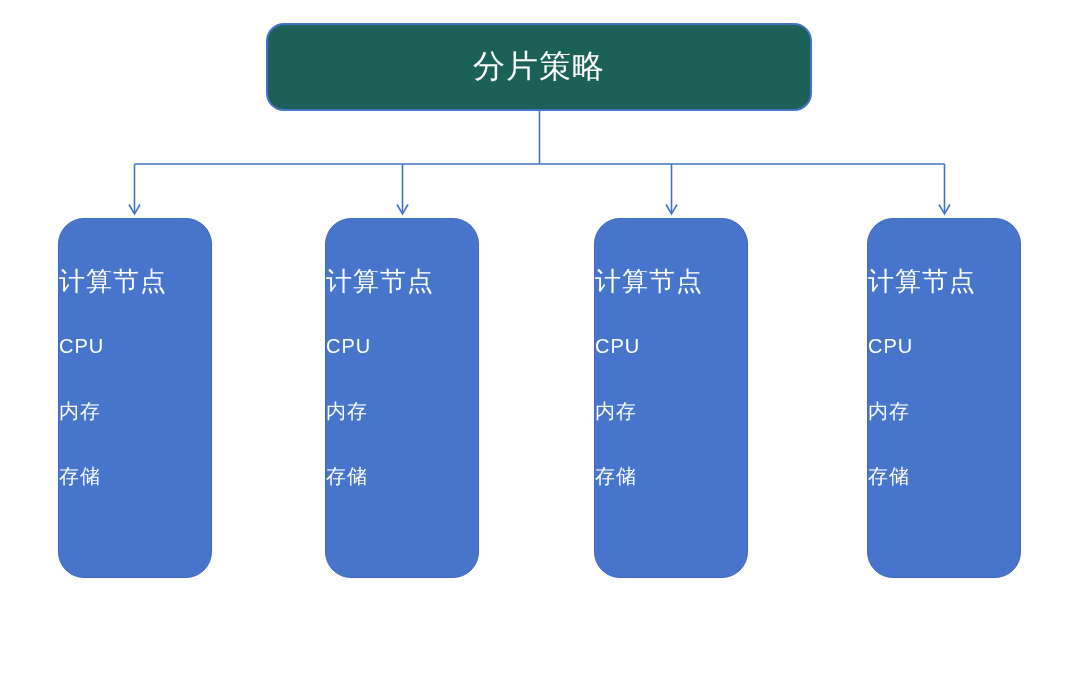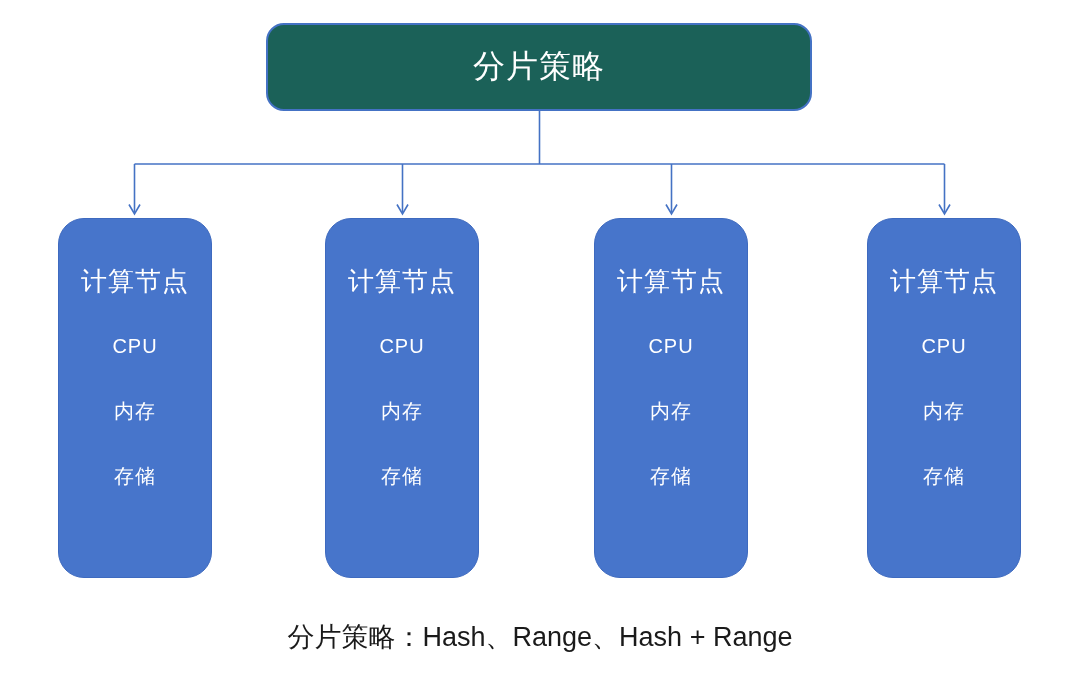--- a/index.html
+++ b/index.html
@@ -49,21 +49,20 @@
     position: absolute;
     top: 218px;
     width: 154px;
     height: 360px;
     box-sizing: border-box;
     background: var(--node-fill, #4775CB);
     border: 1.5px solid var(--node-border, #3E6ABF);
     border-radius: 26px;
     display: flex;
     flex-direction: column;
-    align-items: center;
     padding-top: 45px;
     gap: 31px;
     color: var(--text-light, #ffffff);
   }
   .node-1 { left: 58px; }
   .node-2 { left: 325px; }
   .node-3 { left: 594px; }
   .node-4 { left: 867px; }
   .node-title {
     font-size: 26px;
@@ -135,15 +134,14 @@
     <div class="node-item">存储</div>
   </div>
 
   <div class="node node-4">
     <div class="node-title">计算节点</div>
     <div class="node-item">CPU</div>
     <div class="node-item">内存</div>
     <div class="node-item">存储</div>
   </div>
 
-  <div class="caption">分片策略：Hash、Range、Hash + Range</div>
 
 </div>
 
 </body></html>

